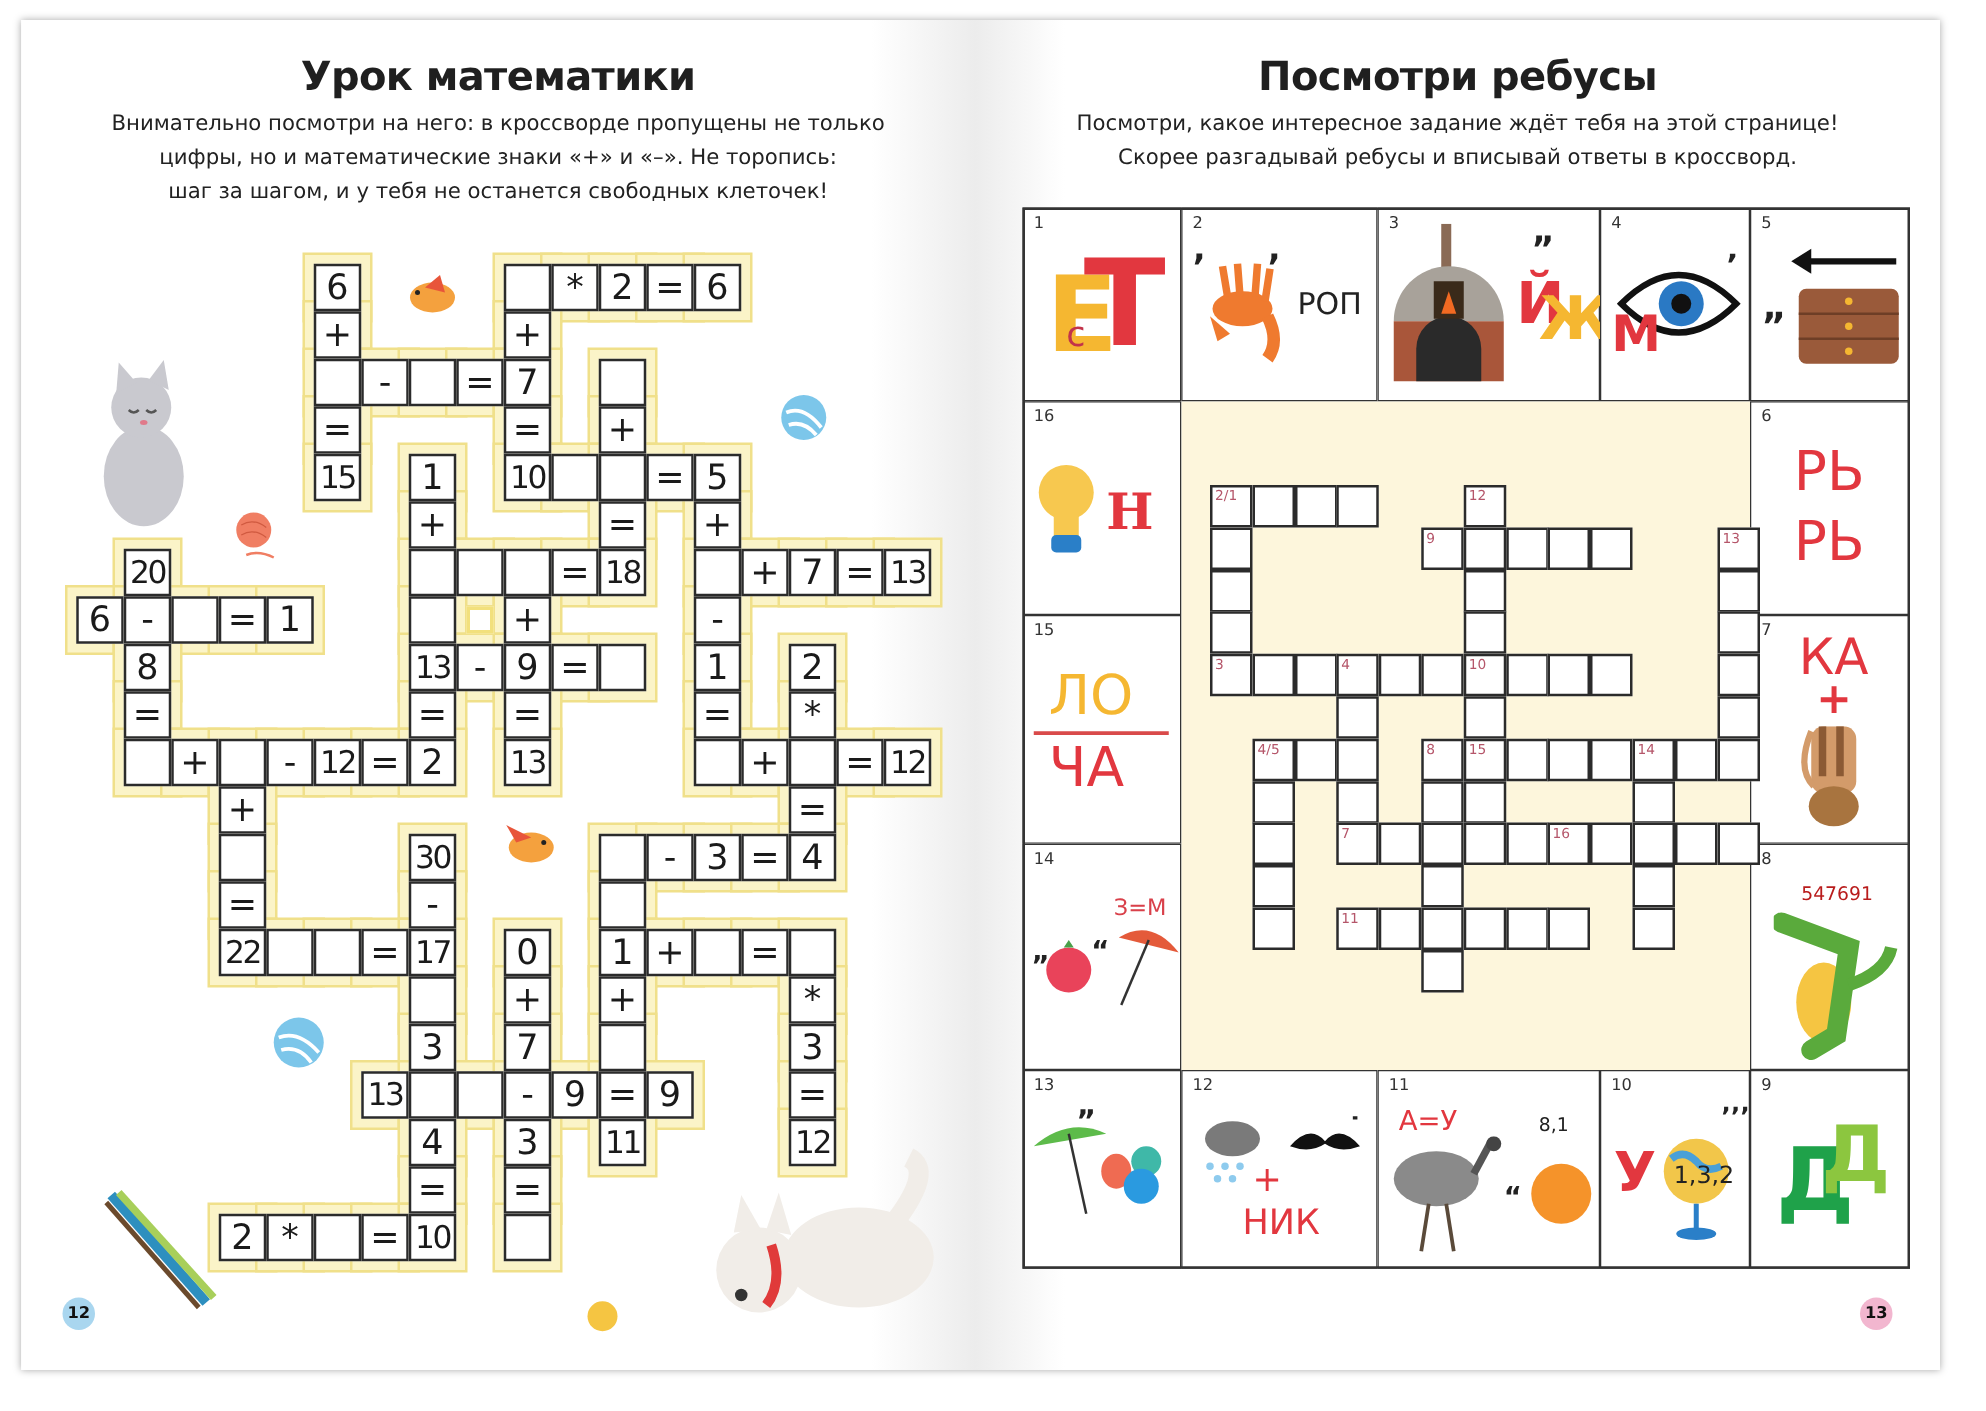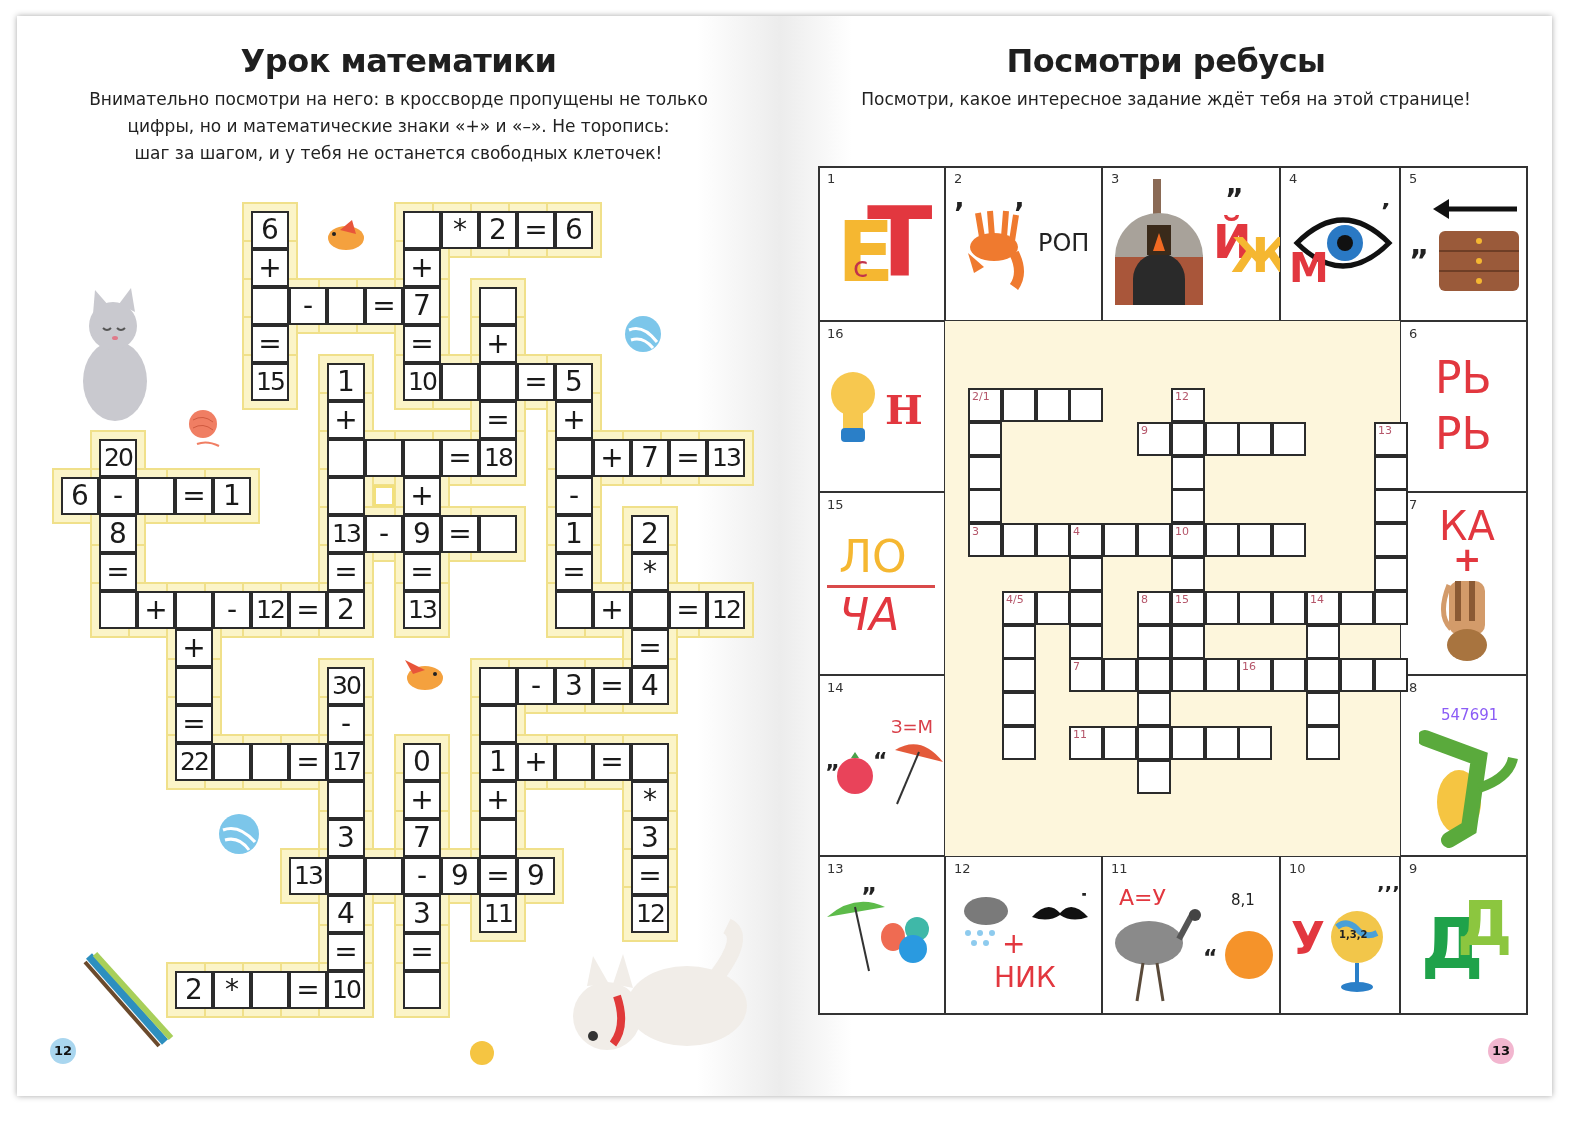--- a/index.html
+++ b/index.html
@@ -341,20 +341,21 @@
 
     <div class="pnum" style="left: 33px; top: 1022px; background: rgb(169, 214, 239);">12</div>
   </div>
 
   <div class="spine"></div>
 
   <div class="page right">
     <div class="title" style="left:0;width:772px;top:26px;">Посмотри ребусы</div>
     <div class="intro" style="left:0;width:772px;top:70px;">
       <div>Посмотри, какое интересное задание ждёт тебя на этой странице!</div>
+      <div>Скорее разгадывай ребусы и вписывай ответы в кроссворд.</div>
     </div>
 
     <div class="pnum" style="left: 708px; top: 1022px; background: rgb(242, 182, 207);">13</div>
   </div>
 
   <div id="rebus" style="position:absolute;left:-17px;top:-16px;width:1589px;height:1129px;">
     <div class="cream" style="left:945px;top:321px;width:455px;height:535px;"></div>
 
     <div class="tile" style="left:818px;top:166px;width:127px;height:155px;">
       <span class="tnum">1</span>
@@ -419,21 +420,21 @@
         <circle cx="24" cy="26" r="22" fill="#f7c84f"></circle>
         <rect x="14" y="44" width="20" height="22" fill="#f7c84f"></rect>
         <rect x="12" y="60" width="24" height="14" rx="4" fill="#2a7fc8"></rect>
       </svg>
       <span class="rtxt" style="left:66px;top:64px;font-size:40px;color:#e2373f;font-weight:bold;font-family:'DejaVu Serif',serif;">Н</span>
     </div>
     <div class="tile" style="left:818px;top:492px;width:127px;height:183px;">
       <span class="tnum">15</span>
       <span class="rtxt" style="left:20px;top:38px;font-size:44px;color:#f5b731;">ЛО</span>
       <div style="position:absolute;left:8px;top:92px;width:108px;height:3px;background:#d94a4a;"></div>
-      <span class="rtxt" style="left:20px;top:96px;font-size:44px;color:#e2373f;font-style:italic;">ЧА</span>
+      <span class="rtxt" style="left:20px;top:96px;font-size:44px;color:#e2373f;">ЧА</span>
     </div>
     <div class="tile" style="left:818px;top:675px;width:127px;height:181px;">
       <span class="tnum">14</span>
       <span class="rtxt" style="left:72px;top:40px;font-size:18px;color:#d9404a;">З=М</span>
       <svg style="position:absolute;left:6px;top:62px;" width="118" height="70">
         <text x="0" y="42" font-size="22" font-weight="bold" fill="#222">”</text>
         <circle cx="30" cy="38" r="18" fill="#e9435a"></circle>
         <path d="M26 20 l4 -6 l4 6" fill="#4aa04a"></path>
         <text x="48" y="30" font-size="22" font-weight="bold" fill="#222">“</text>
         <path d="M70 12 Q96 -4 118 24 Z" fill="#e45a3a"></path>
@@ -453,21 +454,21 @@
       <svg style="position:absolute;left:36px;top:88px;" width="60" height="84">
         <rect x="12" y="0" width="36" height="54" rx="10" fill="#d39b6a"></rect>
         <rect x="18" y="0" width="6" height="40" fill="#8b5a34"></rect>
         <rect x="32" y="0" width="6" height="40" fill="#8b5a34"></rect>
         <ellipse cx="30" cy="64" rx="20" ry="16" fill="#a8743f"></ellipse>
         <path d="M12 4 q-12 30 2 44" stroke="#d39b6a" stroke-width="5" fill="none"></path>
       </svg>
     </div>
     <div class="tile" style="left:1400px;top:675px;width:128px;height:181px;">
       <span class="tnum">8</span>
-      <span class="rtxt" style="left:40px;top:30px;font-size:15px;color:#8b5cf6;">547691</span>
+      <span class="rtxt" style="left:40px;top:30px;font-size:15px;color:#b91c1c;">547691</span>
       <svg style="position:absolute;left:18px;top:52px;" width="100" height="120">
         <ellipse cx="40" cy="74" rx="22" ry="32" fill="#f5c542"></ellipse>
         <path d="M6 10 L60 30 L50 100 L30 112" stroke="#5aaa3c" stroke-width="16" fill="none" stroke-linecap="round"></path>
         <path d="M60 60 q30 -10 34 -30" stroke="#5aaa3c" stroke-width="10" fill="none"></path>
       </svg>
     </div>
 
     <div class="tile" style="left:818px;top:856px;width:127px;height:159px;">
       <span class="tnum">13</span>
       <svg style="position:absolute;left:6px;top:30px;" width="118" height="100">
@@ -511,21 +512,21 @@
     <div class="tile" style="left:1280px;top:856px;width:120px;height:159px;">
       <span class="tnum">10</span>
       <span class="rtxt" style="left:10px;top:56px;font-size:44px;color:#e2373f;font-weight:bold;">У</span>
       <span class="rtxt" style="left:96px;top:24px;font-size:20px;font-weight:bold;color:#222;">’’’</span>
       <svg style="position:absolute;left:46px;top:46px;" width="60" height="96">
         <circle cx="30" cy="34" r="26" fill="#f2c64a"></circle>
         <path d="M10 24 q10 -8 20 2 q8 10 20 4" stroke="#4aa0d8" stroke-width="6" fill="none"></path>
         <line x1="30" y1="60" x2="30" y2="80" stroke="#2a7fc8" stroke-width="4"></line>
         <ellipse cx="30" cy="84" rx="16" ry="5" fill="#2a7fc8"></ellipse>
       </svg>
-      <span class="rtxt" style="left:58px;top:72px;font-size:10px;color:#222;font-weight:bold;">1,3,2</span>
+      <span class="rtxt" style="left:58px;top:72px;font-size:19px;color:#222;">1,3,2</span>
     </div>
     <div class="tile" style="left:1400px;top:856px;width:128px;height:159px;">
       <span class="tnum">9</span>
       <span class="rtxt" style="left:20px;top:46px;font-size:70px;color:#1fa24a;font-weight:bold;">Д</span>
       <span class="rtxt" style="left:56px;top:30px;font-size:62px;color:#8cc63f;font-weight:bold;">Д</span>
     </div>
 
     <div class="rgrid" style="left:818px;top:166px;width:710px;height:849px;"></div>
 
     <div id="crossword">

